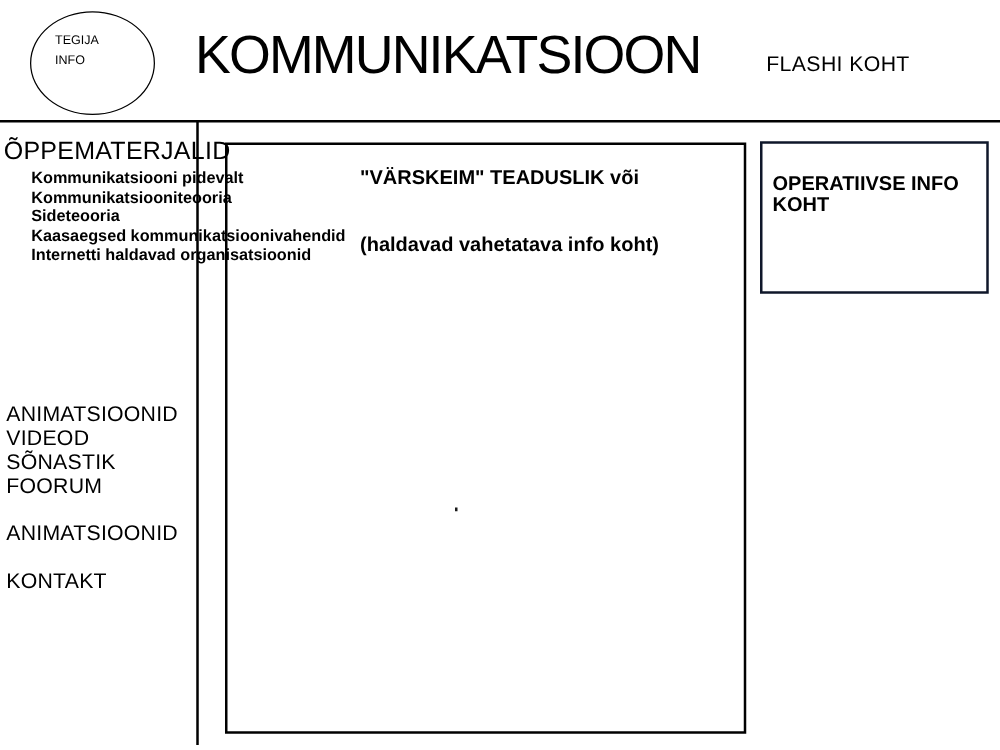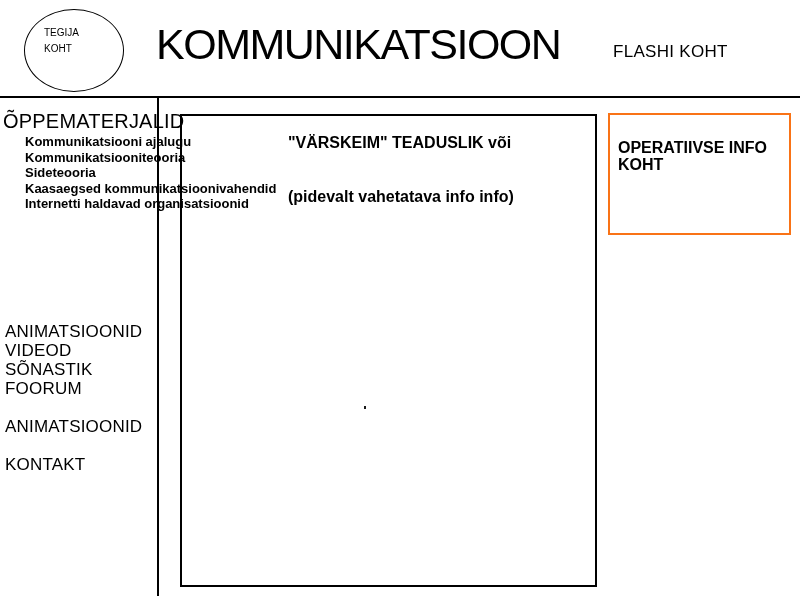--- a/index.html
+++ b/index.html
@@ -73,60 +73,60 @@
     font-size: 16px; font-weight: bold; line-height: 15.5px;
     white-space: nowrap; z-index: 2;
   }
   .article-note {
     left: 288px; top: 189px;
     font-size: 16px; font-weight: bold; line-height: 16px;
     white-space: nowrap; z-index: 2;
   }
   .aside-box {
     left: 608px; top: 113px; width: 183px; height: 122px;
-    border: 2px solid #f97316; box-sizing: border-box;
+    border: 2px solid #0f172a; box-sizing: border-box;
     padding: 24px 6px 0 8px;
     font-size: 16px; font-weight: bold; line-height: 17px;
   }
   .stray-dot {
     left: 364px; top: 406px; width: 2px; height: 3px; background: #1a1a1a;
     z-index: 2;
   }
 </style>
 </head>
 <body>
 
 <div class="abs logo-ellipse"></div>
-<div class="abs logo-text"><span>TEGIJA</span><br><span>KOHT</span></div>
+<div class="abs logo-text"><span>TEGIJA</span><br><span>INFO</span></div>
 
 <div class="abs page-title">KOMMUNIKATSIOON</div>
 <div class="abs flash-label">FLASHI KOHT</div>
 
 <div class="abs header-divider"></div>
 <div class="abs sidebar-divider"></div>
 
 <div class="abs sidebar-section-title">ÕPPEMATERJALID</div>
 
 <div class="abs sidebar-sublist">
-  <div class="subitem">Kommunikatsiooni ajalugu</div>
+  <div class="subitem">Kommunikatsiooni pidevalt</div>
   <div class="subitem">Kommunikatsiooniteooria</div>
   <div class="subitem">Sideteooria</div>
   <div class="subitem">Kaasaegsed kommunikatsioonivahendid</div>
   <div class="subitem">Internetti haldavad organisatsioonid</div>
 </div>
 
 <div class="abs sidebar-menu">
   <div class="menu-item">ANIMATSIOONID</div>
   <div class="menu-item">VIDEOD</div>
   <div class="menu-item">SÕNASTIK</div>
   <div class="menu-item">FOORUM</div>
   <div class="menu-item gap-above">ANIMATSIOONID</div>
   <div class="menu-item gap-above">KONTAKT</div>
 </div>
 
 <div class="abs article-box"></div>
 <div class="abs article-heading"><span>"VÄRSKEIM" TEADUSLIK või</span><br></div>
-<div class="abs article-note">(pidevalt vahetatava info info)</div>
+<div class="abs article-note">(haldavad vahetatava info koht)</div>
 <div class="abs stray-dot"></div>
 
 <div class="abs aside-box">
   <span>OPERATIIVSE INFO KOHT</span>
 </div>
 
 </body></html>

